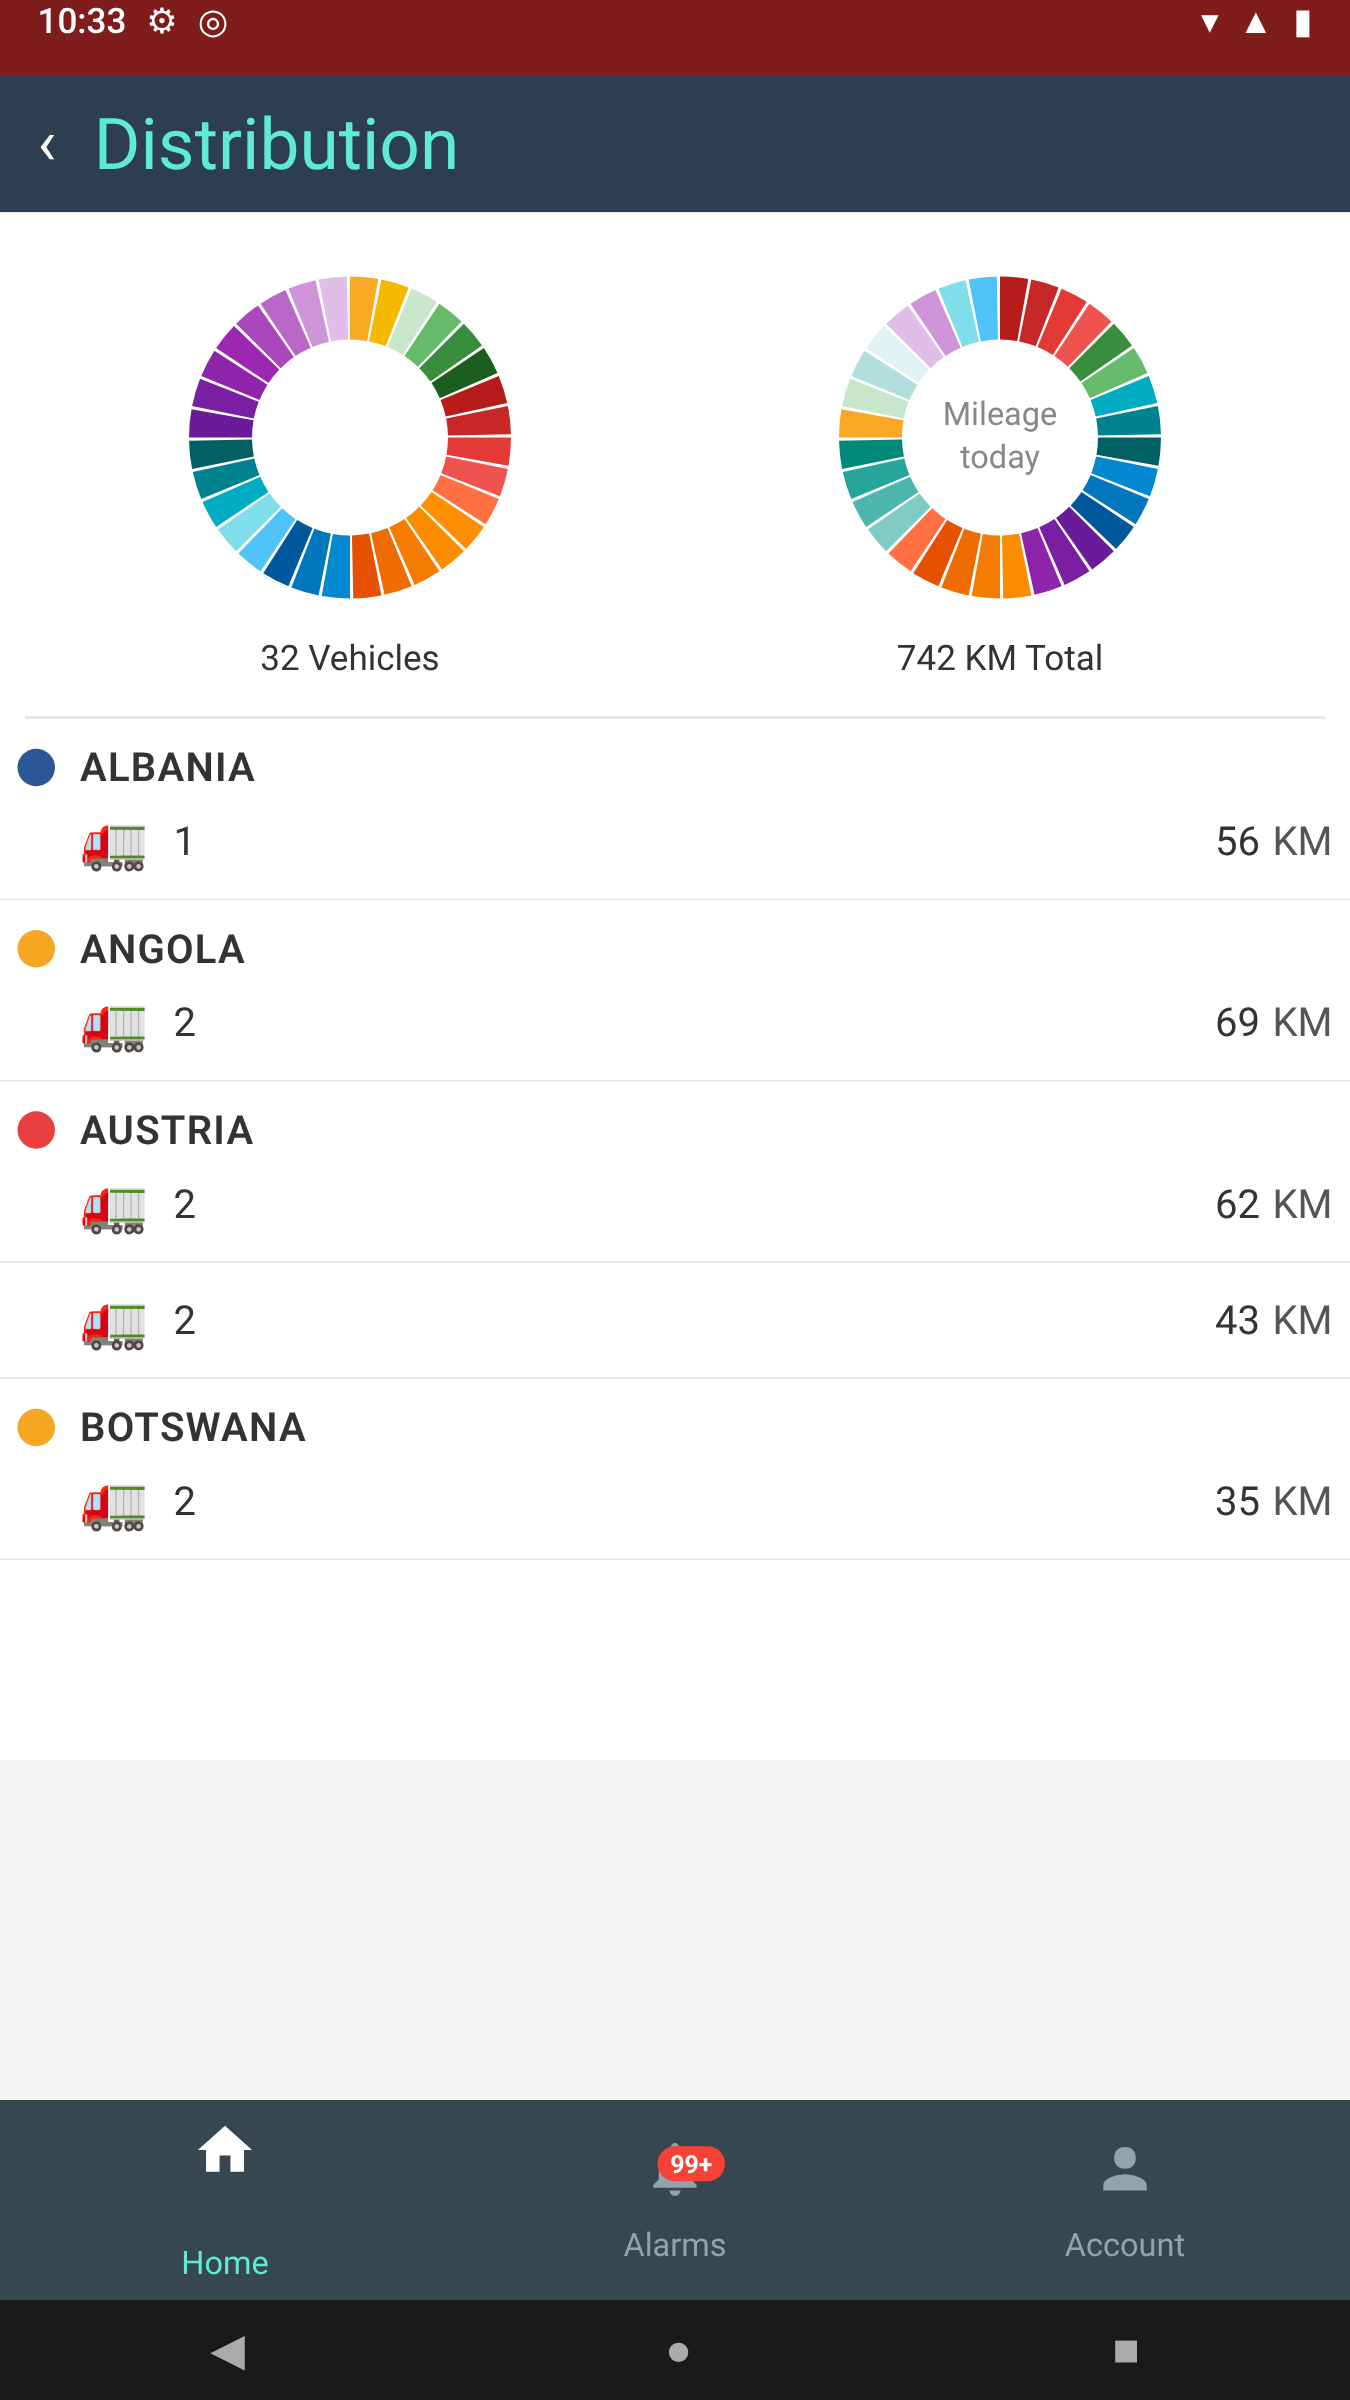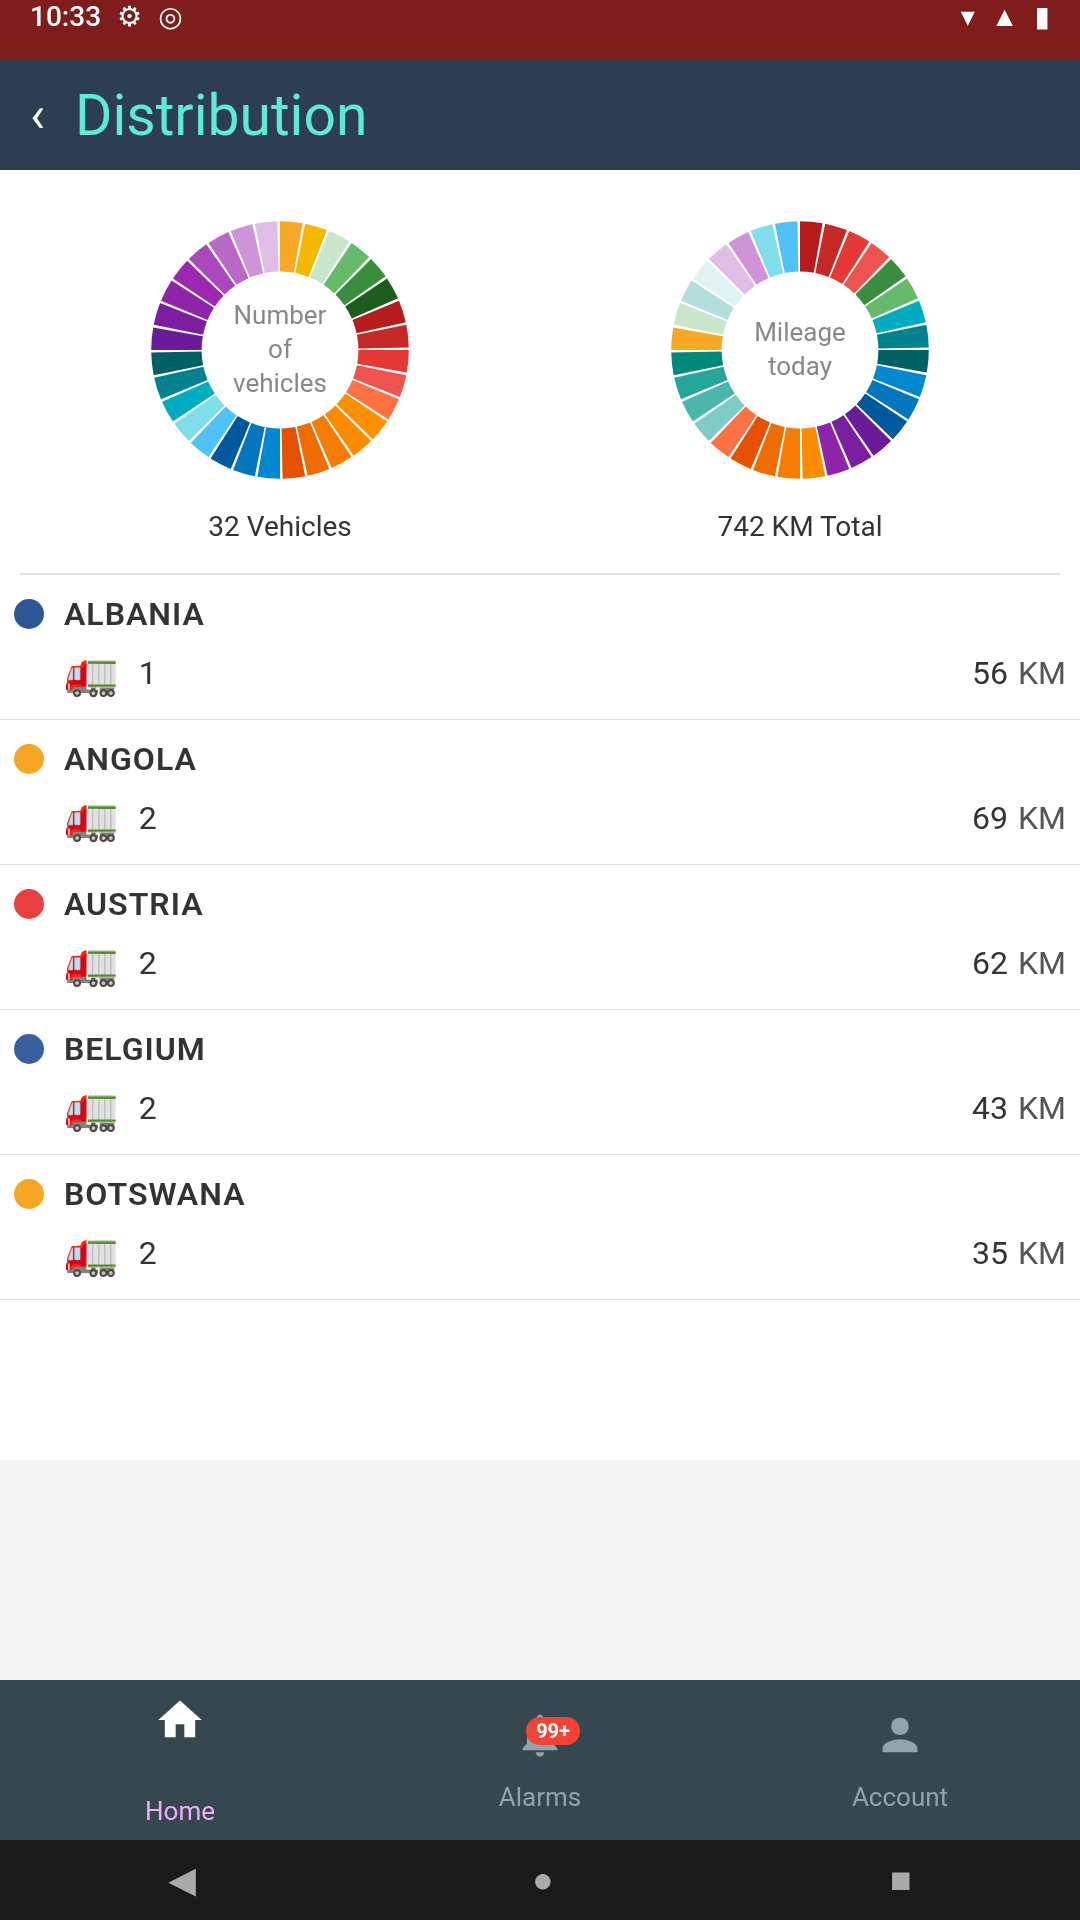--- a/index.html
+++ b/index.html
@@ -200,21 +200,21 @@
     }
     .nav-item.active .nav-icon {
       color: white;
     }
 
     .nav-label {
       font-size: 26px;
       color: #90a4ae;
     }
     .nav-item.active .nav-label {
-      color: #f0abfc;
+      color: #5eead4;
       margin-top: 29px;
     }
 
     .badge {
       position: absolute;
       top: -8px;
       right: 50%;
       transform: translateX(40px);
       background: #f44336;
       color: #ffffff;
@@ -305,25 +305,20 @@
             <path d="M 4.883877101451404 58.974154812741915 A 46 46 0 0 1 4.009199693337422 50.91993866789333 L 22.005599813335824 50.55996266741333 A 28 28 0 0 0 22.538012148709548 55.4625290164516 Z" fill="#006064"></path>
             <path d="M 4 50.00000000000001 A 46 46 0 0 1 4.713428894306574 41.92990226273727 L 22.43426106609965 45.08776659470964 A 28 28 0 0 0 22 50 Z" fill="#6a1b9a"></path>
             <path d="M 4.883877101451404 41.0258451872581 A 46 46 0 0 1 7.157995625865851 33.249995187861266 L 23.92225820704878 39.80434489695903 A 28 28 0 0 0 22.538012148709548 44.5374709835484 Z" fill="#7b1fa2"></path>
             <path d="M 7.501541504480812 32.39656211120585 A 46 46 0 0 1 11.248956559450264 25.213781404404838 L 26.412408340534945 34.91273650702903 A 28 28 0 0 0 24.131373089683976 39.28486389377748 Z" fill="#8e24aa"></path>
             <path d="M 11.752397834082906 24.44376928109831 A 46 46 0 0 1 16.829098360619454 18.130088101305635 L 29.809016393420535 30.60092319209908 A 28 28 0 0 0 26.71885085552873 34.44403347545115 Z" fill="#9c27b0"></path>
             <path d="M 17.473088065418807 17.473088065418814 A 46 46 0 0 1 23.683979309334084 12.271137639620733 L 33.98155262307292 27.03460551976914 A 28 28 0 0 0 30.201010126776666 30.201010126776673 Z" fill="#ab47bc"></path>
             <path d="M 24.443769281098298 11.75239783408292 A 46 46 0 0 1 31.550170174996595 7.862086199855426 L 38.76966880217184 24.350835078172867 A 28 28 0 0 0 34.444033475451135 26.718850855528732 Z" fill="#ba68c8"></path>
             <path d="M 32.396562111205846 7.501541504480819 A 46 46 0 0 1 40.12537765405018 5.072371156215368 L 43.98936031116098 22.652747660305007 A 28 28 0 0 0 39.28486389377747 24.131373089683976 Z" fill="#ce93d8"></path>
             <path d="M 41.025845187258085 4.883877101451404 A 46 46 0 0 1 49.08006133210665 4.009199693337422 L 49.440037332586655 22.005599813335824 A 28 28 0 0 0 44.537470983548396 22.53801214870955 Z" fill="#e1bee7"></path>
           </svg>
-        <div class="donut-label">
-          <span>Number</span><br>
-          <span>of</span><br>
-          <span>vehicles</span>
-        </div>
       </div>
       <span class="chart-total">32 Vehicles</span>
     </div>
 
     <div class="chart-container">
       <div class="donut-wrapper">
         <svg class="donut" viewBox="0 0 100 100">
         <path d="M 50 4 A 46 46 0 0 1 58.07009773726273 4.713428894306574 L 54.91223340529036 22.43426106609965 A 28 28 0 0 0 50 22 Z" fill="#b71c1c"></path>
             <path d="M 58.9741548127419 4.883877101451404 A 46 46 0 0 1 66.75000481213873 7.157995625865844 L 60.19565510304096 23.922258207048777 A 28 28 0 0 0 55.46252901645159 22.538012148709548 Z" fill="#c62828"></path>
             <path d="M 67.60343788879413 7.501541504480812 A 46 46 0 0 1 74.78621859559514 11.24895655945025 L 65.08726349297095 26.412408340534935 A 28 28 0 0 0 60.715136106222516 24.131373089683972 Z" fill="#e53935"></path>
@@ -412,24 +407,20 @@
           <span class="truck-icon">🚛</span>
           <span class="vehicle-count">2</span>
         </div>
         <div class="mileage-info">
           <span class="mileage-value">62</span>
           <span class="mileage-unit">KM</span>
         </div>
       </div>
     </div>
       <div class="country-item">
-      <div class="country-header">
-        <span class="color-dot" style="background:#3a5fa0"></span>
-        <span class="country-name">BELGIUM</span>
-      </div>
       <div class="country-detail">
         <div class="vehicle-info">
           <span class="truck-icon">🚛</span>
           <span class="vehicle-count">2</span>
         </div>
         <div class="mileage-info">
           <span class="mileage-value">43</span>
           <span class="mileage-unit">KM</span>
         </div>
       </div>

